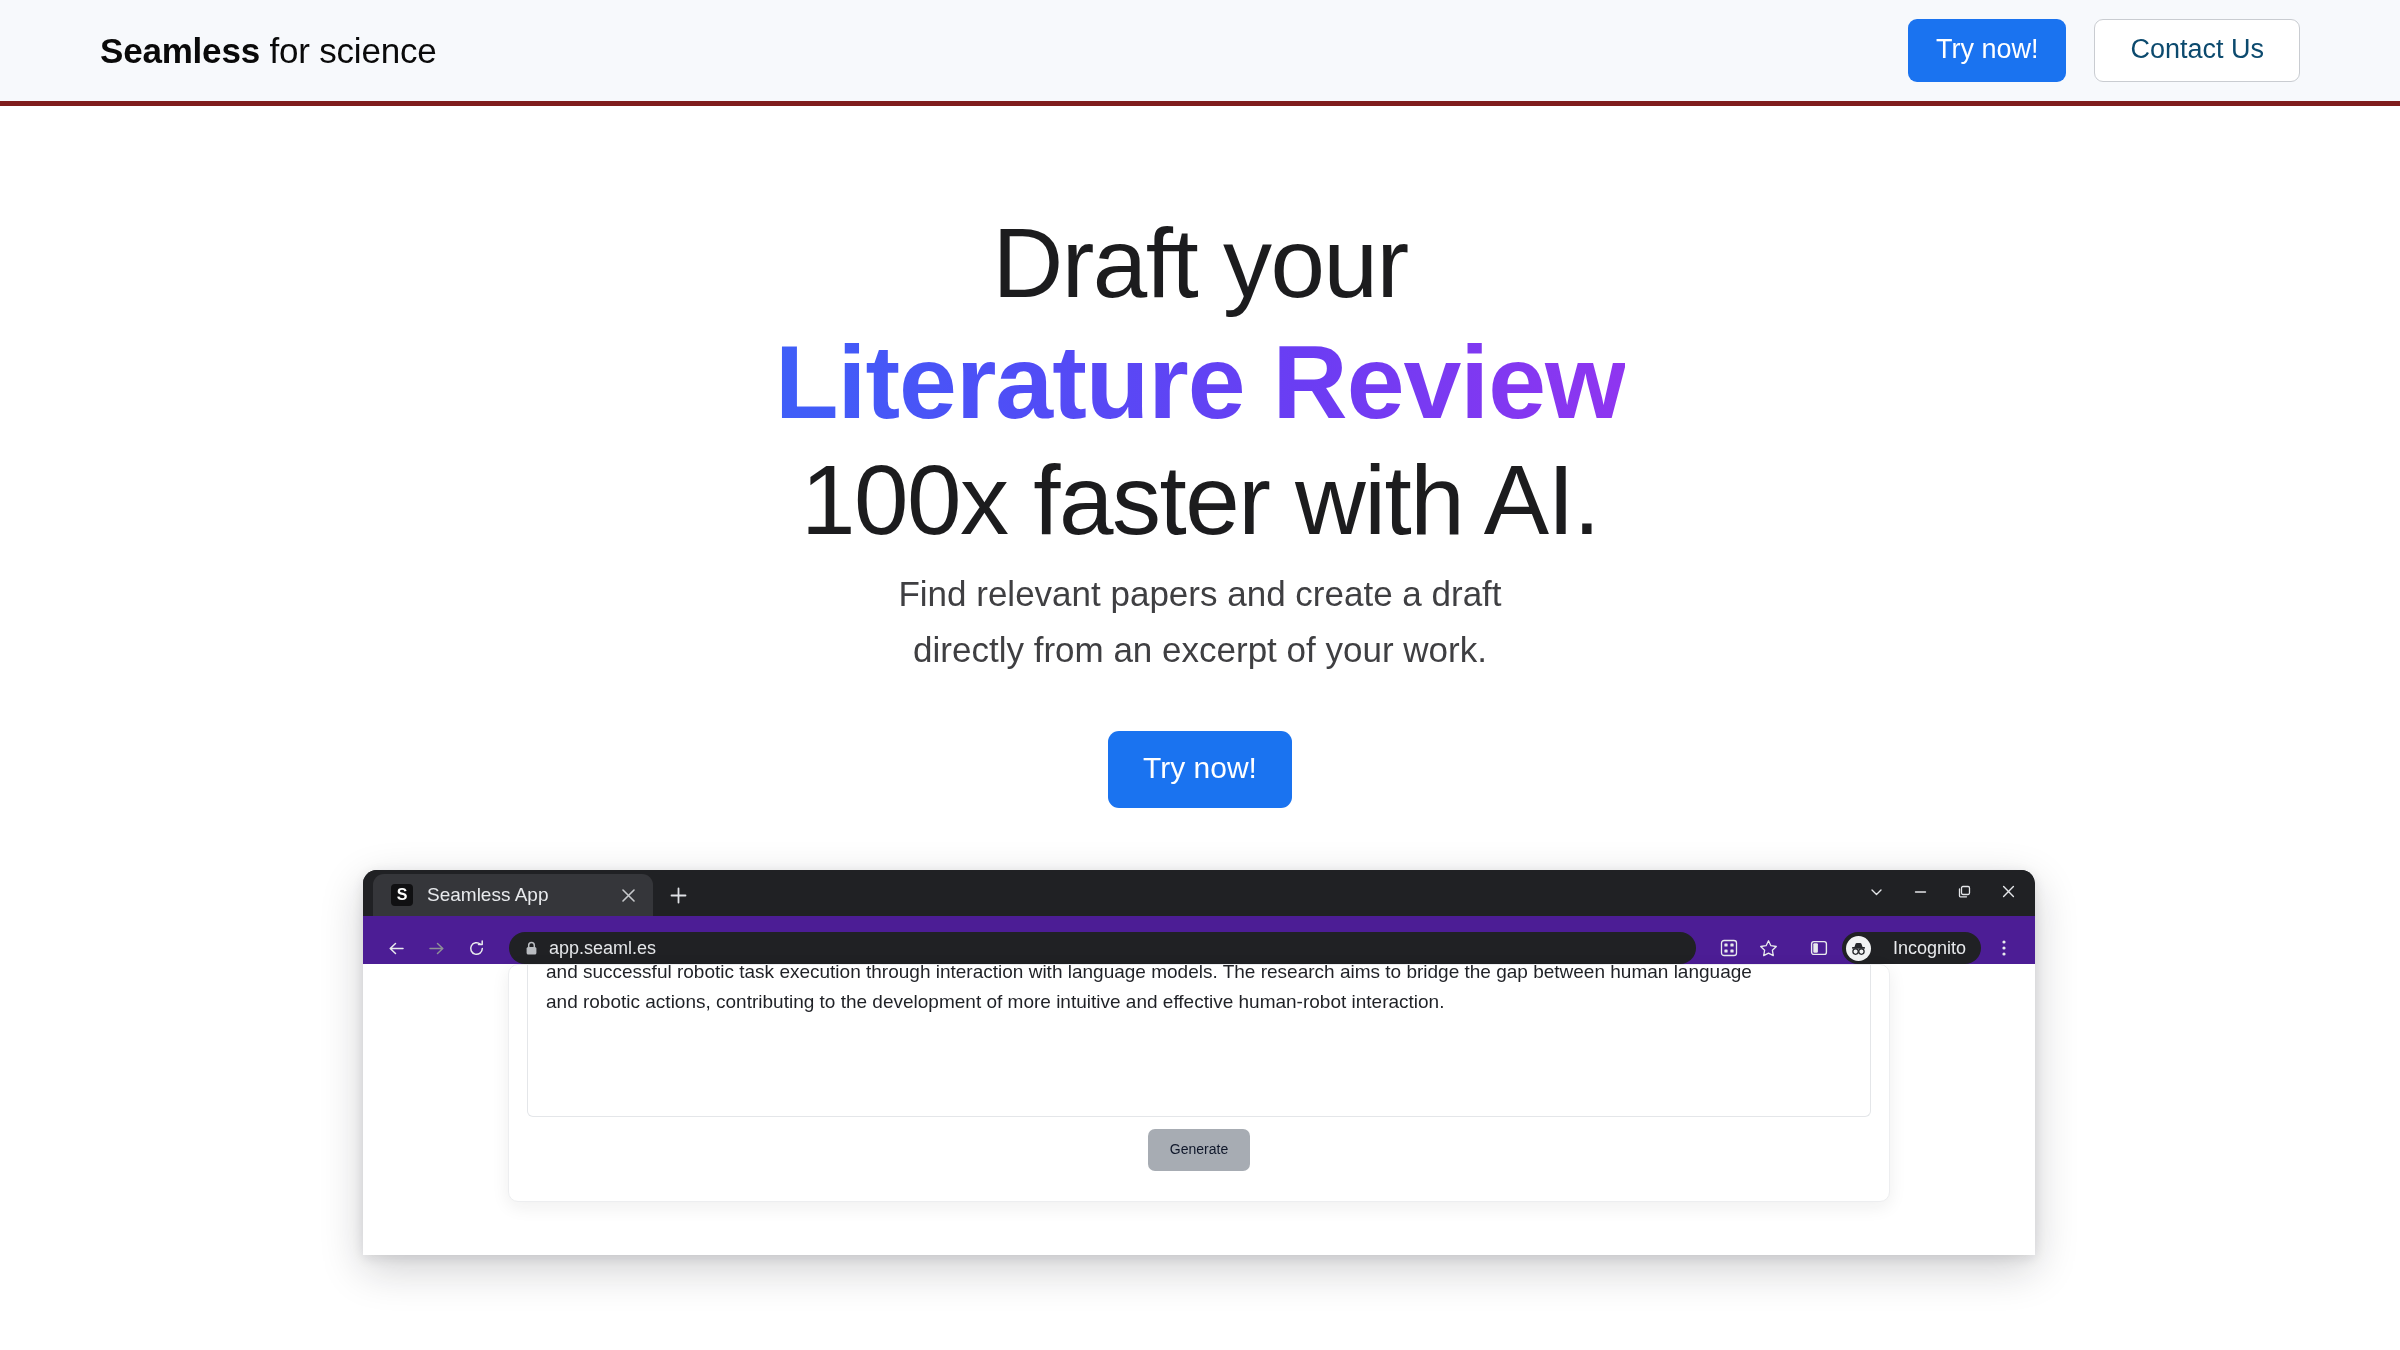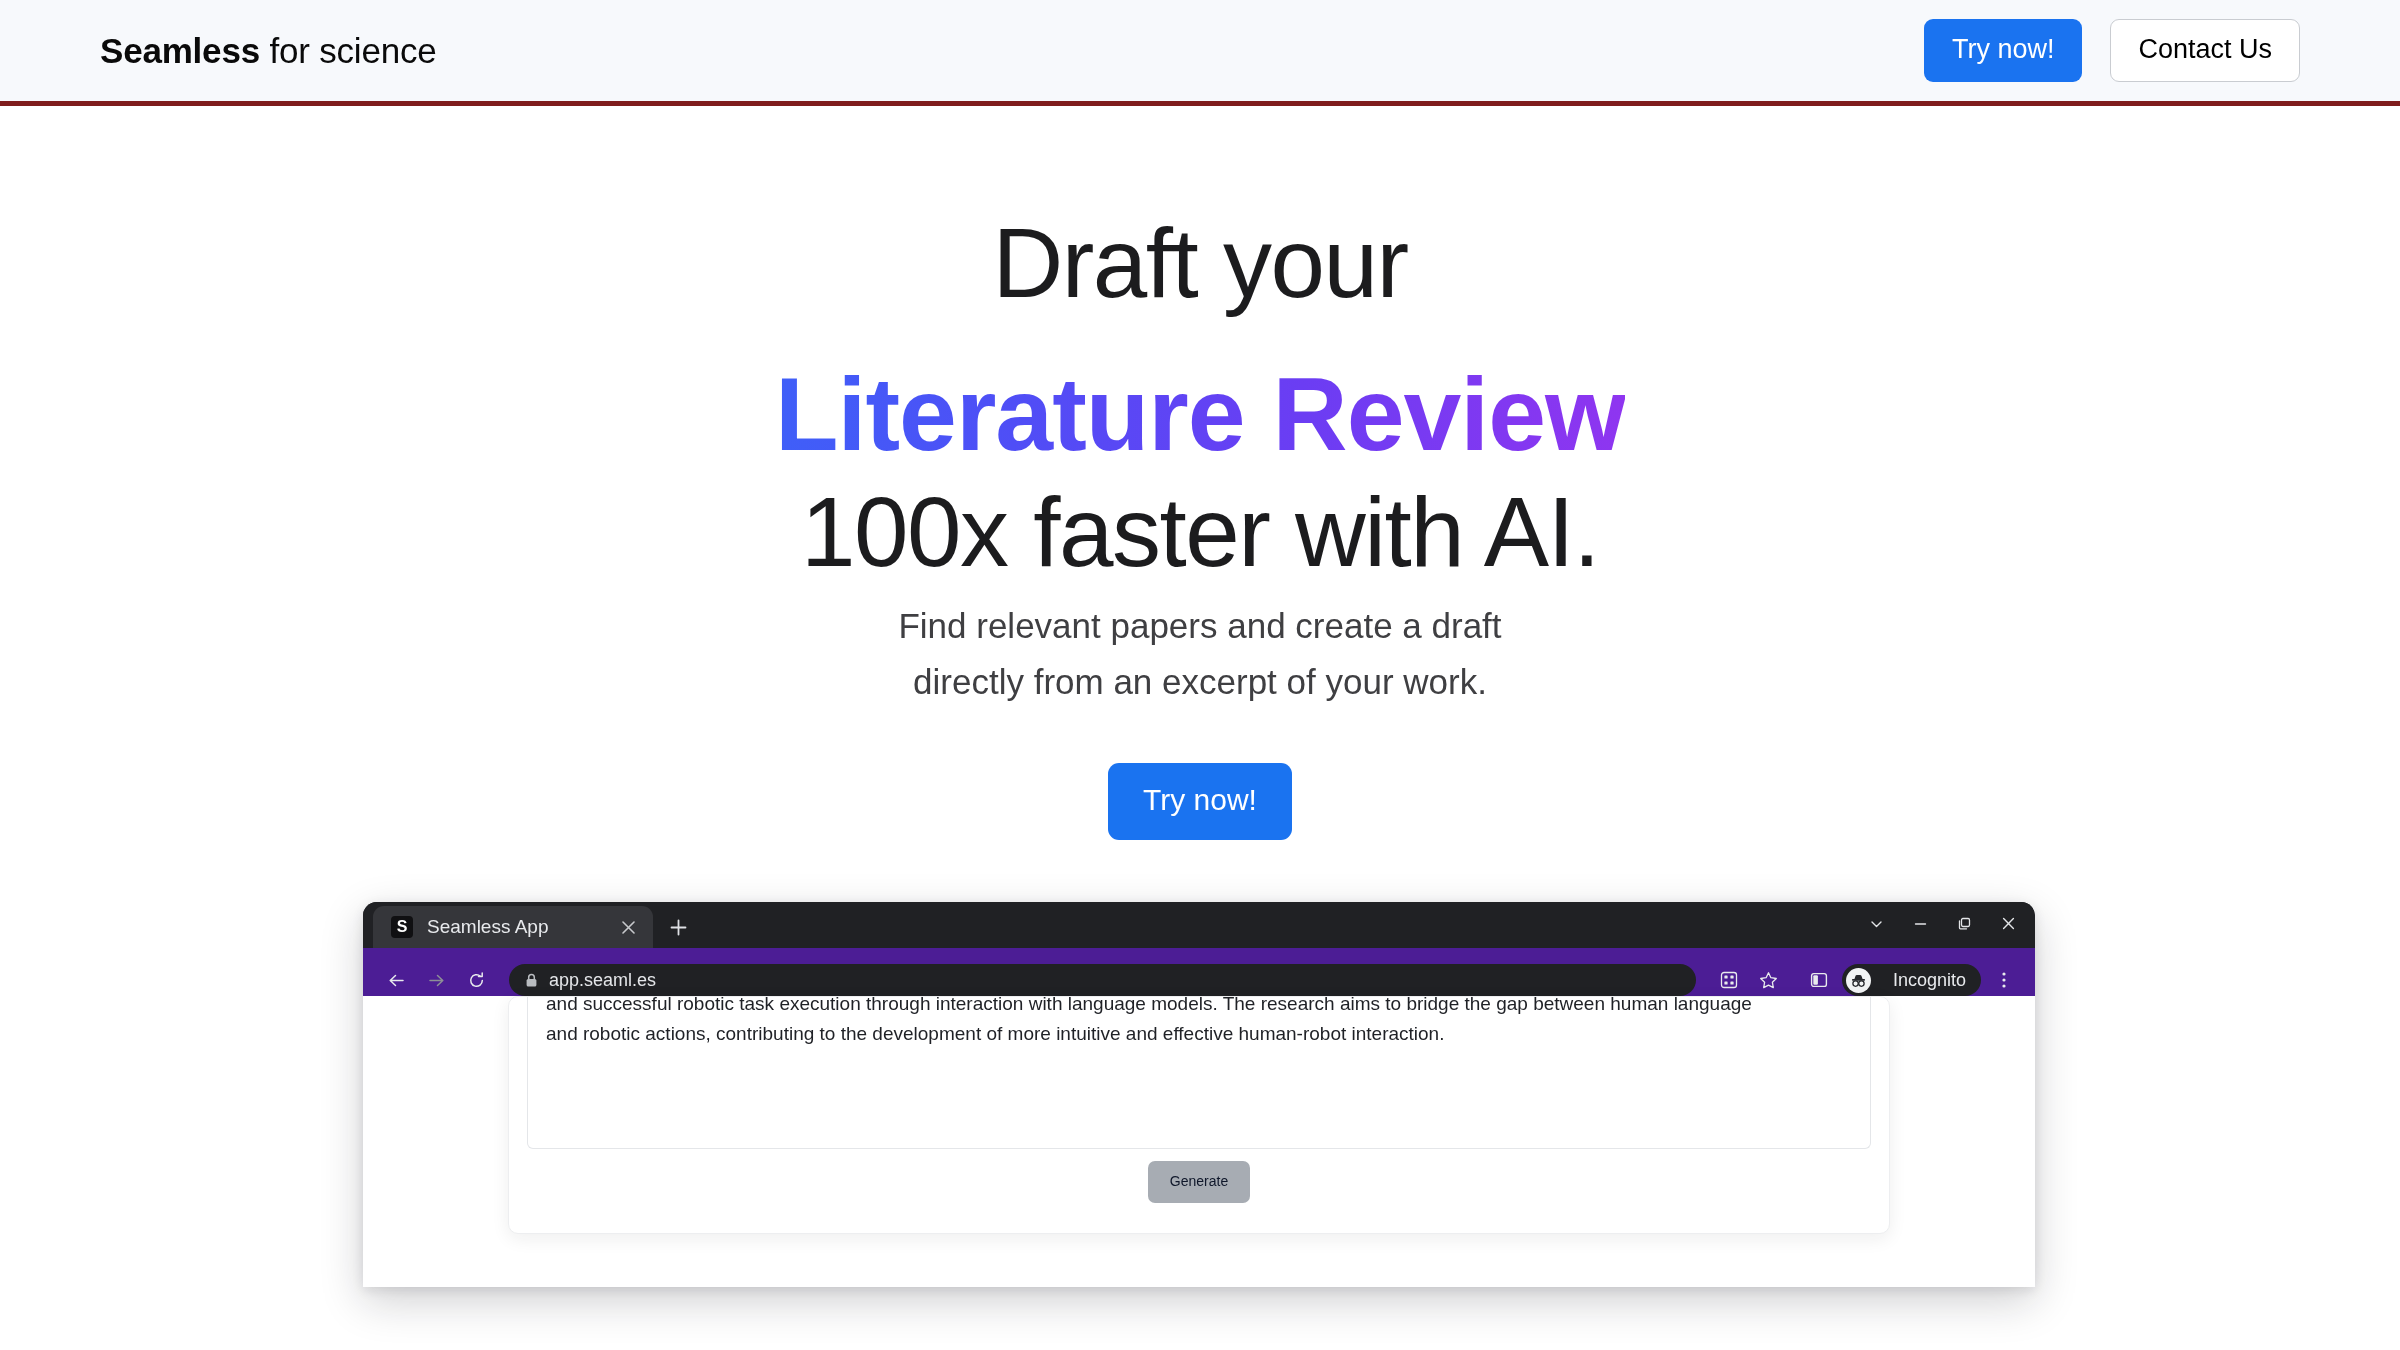--- a/index.html
+++ b/index.html
@@ -47,23 +47,23 @@
     white-space: nowrap;
   }
   .btn-primary {
     background: #1a73f0;
     color: #ffffff;
     border: none;
     padding: 17px 28px 19px;
   }
   .btn-outline {
     background: #ffffff;
-    color: #000000;
+    color: #0c4a6e;
     border: 1px solid #c9ccd1;
-    padding: 16px 27px 18px;
+    padding: 16px 35px 18px;
   }
 
   
   .hero {
     width: 2400px;
     text-align: center;
     padding-top: 105px;
   }
   .hero-line {
     font-weight: 300;
@@ -76,21 +76,20 @@
     font-weight: 700;
     font-size: 104px;
     line-height: 1.26;
     letter-spacing: -1px;
     background-image: linear-gradient(90deg, #3f5ff8 0%, #4f4ef6 28%, #6b3df3 62%, #8f35f0 100%);
     -webkit-background-clip: text;
     background-clip: text;
     -webkit-text-fill-color: transparent;
     color: transparent;
     display: inline-block;
-    margin-top: 32px;
   }
   .hero-sub {
     margin-top: 12px;
     font-weight: 300;
     font-size: 35px;
     line-height: 1.62;
     color: #3f3f42;
   }
   .hero-cta-wrap {
     margin-top: 52px;

